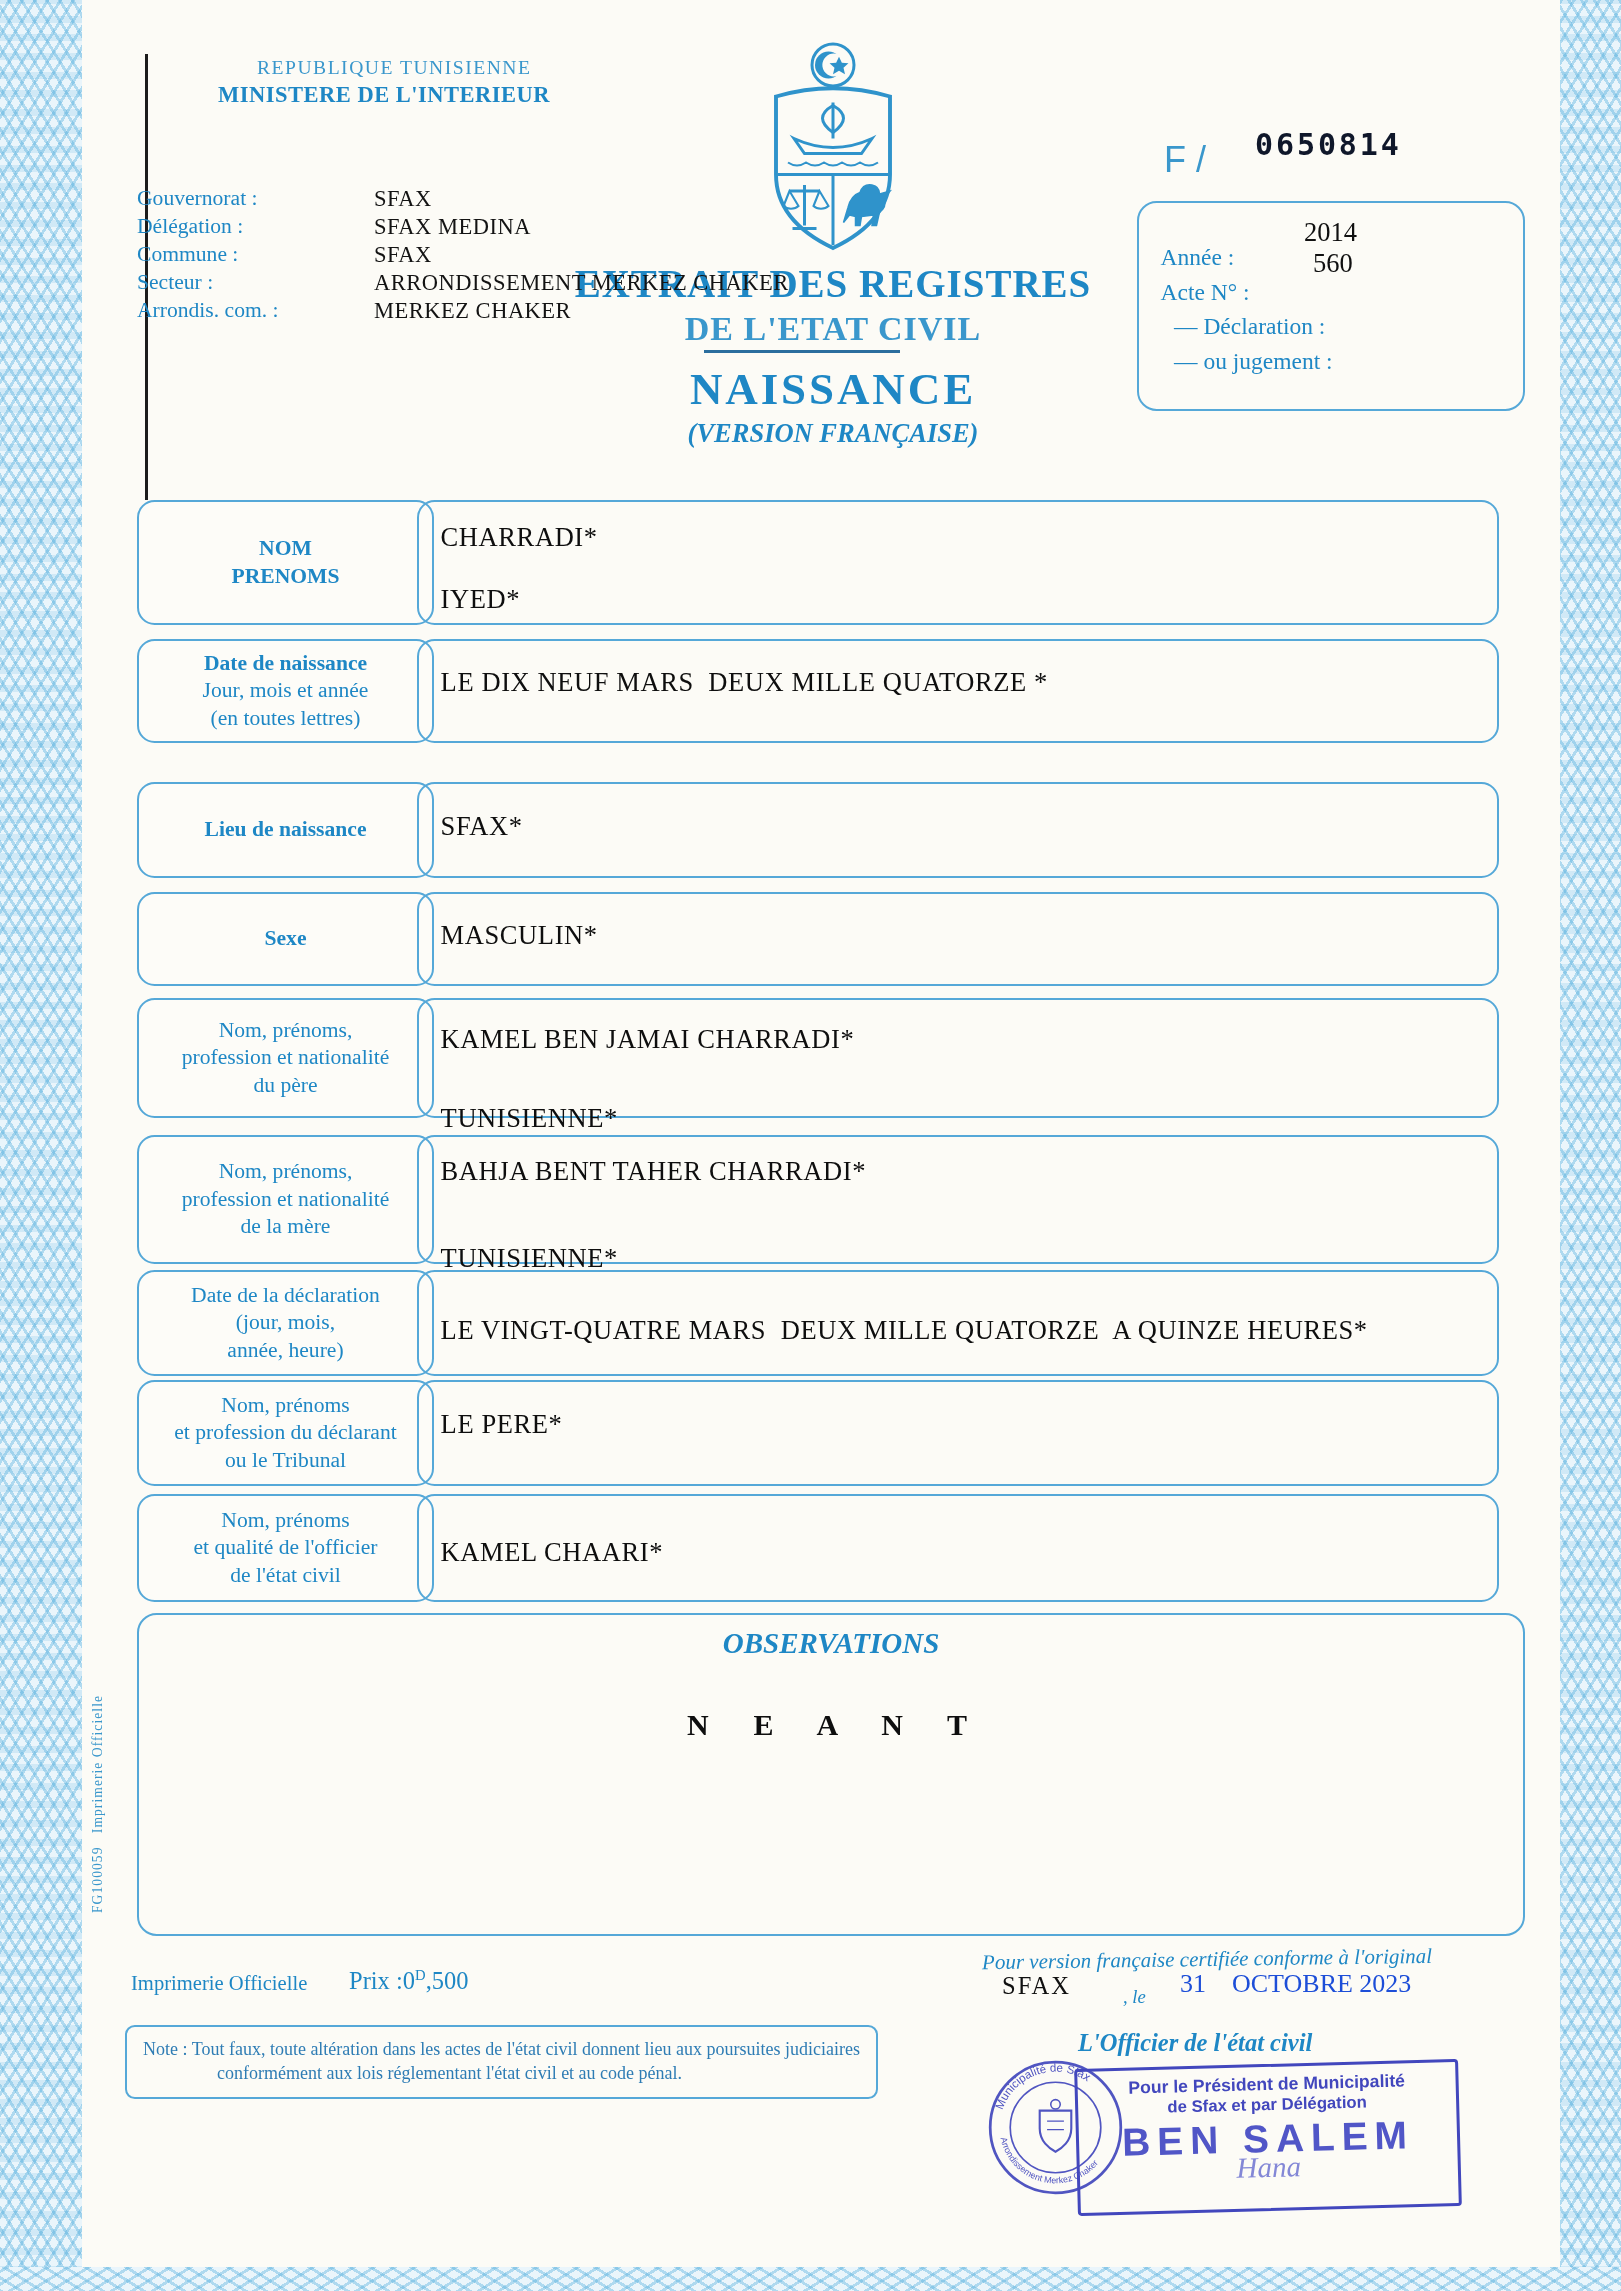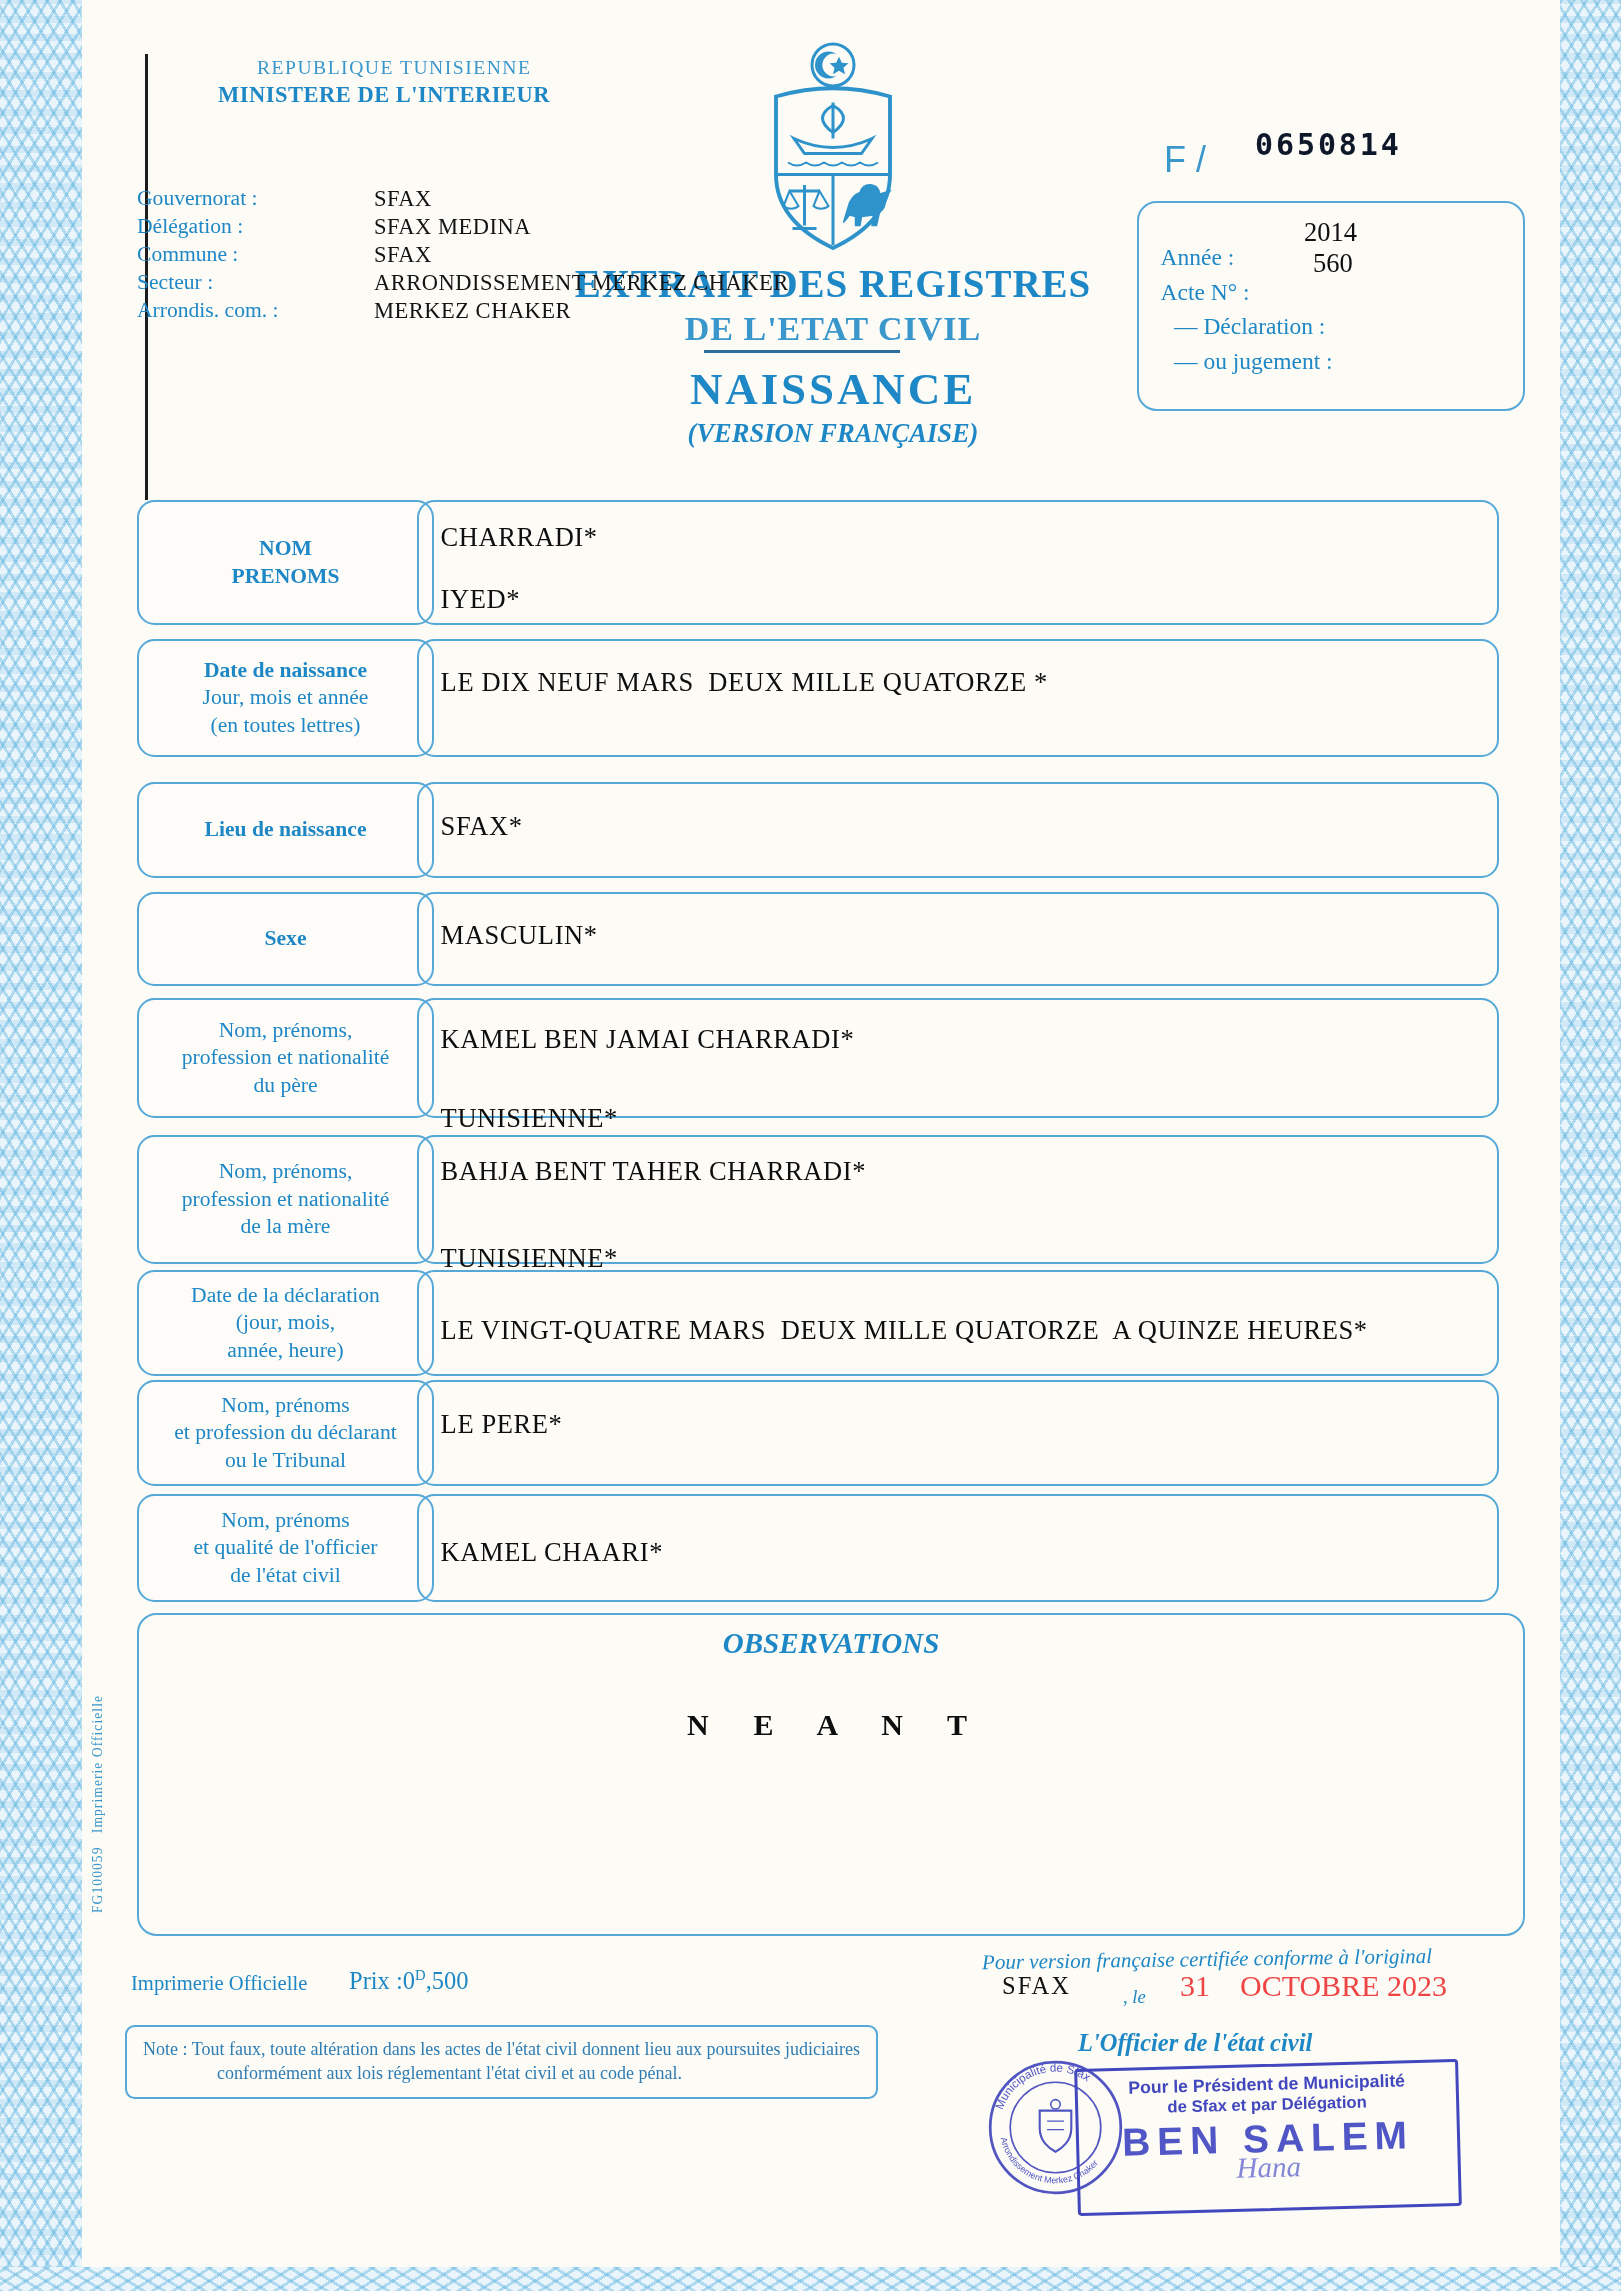--- a/index.html
+++ b/index.html
@@ -69,21 +69,21 @@
   .obs-value{margin-top:48px;text-align:center;font-size:30px;font-weight:bold;letter-spacing:7.8px;word-spacing:21.6px;color:#0e0e0e}
   
   .sidetext{left:90px;top:1913px;transform:rotate(-90deg);transform-origin:0 0;
             font-size:13.7px;color:#3a97cc;letter-spacing:1px;white-space:pre}
   .imp{left:131px;top:1972px;font-size:20.6px;color:#1e87c5}
   .prix{left:349px;top:1967px;font-size:24.5px;color:#1e87c5}
   .prix sup{font-size:14.7px}
   .cert{left:982px;top:1947px;font-size:21px;font-style:italic;color:#1e87c5;transform:rotate(-0.8deg)}
   .place{left:1002px;top:1972px;font-size:24.5px;letter-spacing:2px;color:#101010}
   .le{left:1123px;top:1986px;font-size:18.6px;font-style:italic;color:#1e87c5}
-  .date{left:1180px;top:1969px;font-size:30px;color:#ef4444;white-space:pre}
+  .date{left:1180px;top:1969px;font-size:26px;color:#1d4ed8;white-space:pre}
   .officer{left:1078px;top:2029px;font-size:24.5px;font-weight:bold;font-style:italic;color:#1e87c5}
   .note{left:125px;top:2025px;width:753px;box-sizing:border-box;border:2.5px solid #55a8d8;border-radius:9.8px;
         padding:9.8px 15.7px 11.8px 90px;text-indent:-74px;font-size:18px;line-height:1.35;color:#2e7cb4}
   
   .stamp{left:1076px;top:2064px;width:384px;height:147px;box-sizing:border-box;
          border:3.4px solid #4247bd;border-radius:3.9px;transform:rotate(-1.5deg);
          text-align:center;color:#4247bd;font-family:"Liberation Sans",sans-serif;
          padding-top:6.9px;z-index:4;background:rgba(255,255,255,0)}
   .stamp .s1{font-size:17.6px;font-weight:bold}
   .stamp .s2{font-size:16.7px;font-weight:bold}
@@ -178,21 +178,21 @@
   <div class="lbox">
     <div class="bold">NOM</div>
     <div class="bold">PRENOMS</div>
   </div>
   <div class="vbox" style="padding-top:19.6px">
     <div class="val">CHARRADI*</div>
     <div class="val" style="margin-top:31px">IYED*</div>
   </div>
 </div>
 
-<div class="row" style="top:639px;height:118px">
+<div class="row" style="top:639px;height:104px">
   <div class="lbox">
     <div class="bold">Date de naissance</div>
     <div>Jour, mois et année</div>
     <div>(en toutes lettres)</div>
   </div>
   <div class="vbox" style="padding-top:25.5px">
     <div class="val">LE DIX NEUF MARS  DEUX MILLE QUATORZE *</div>
   </div>
 </div>
 

